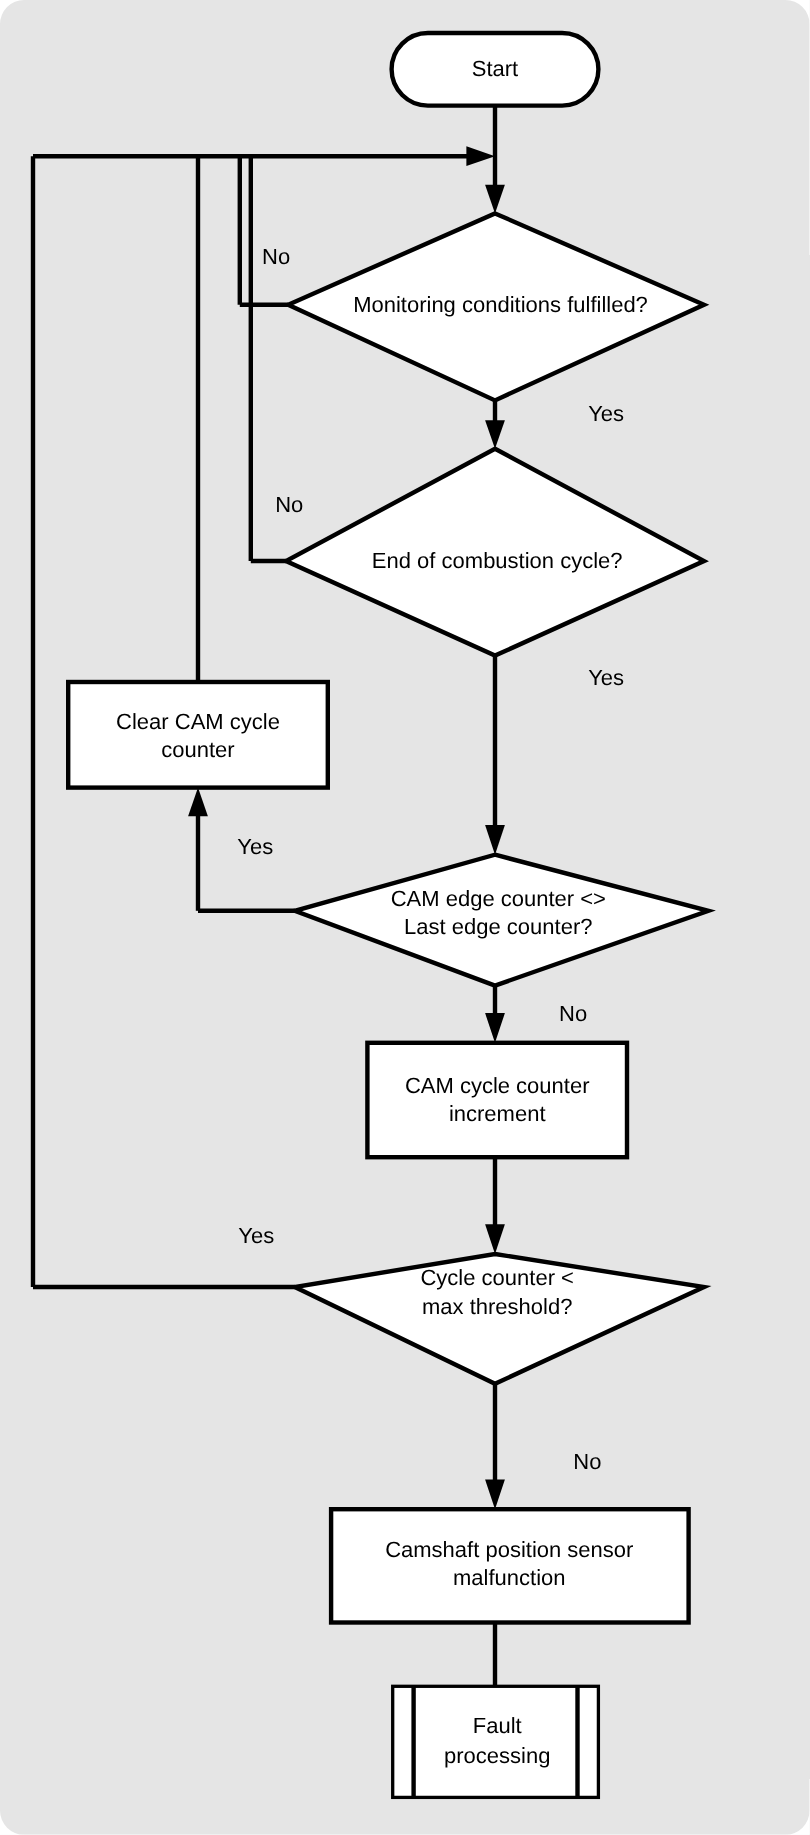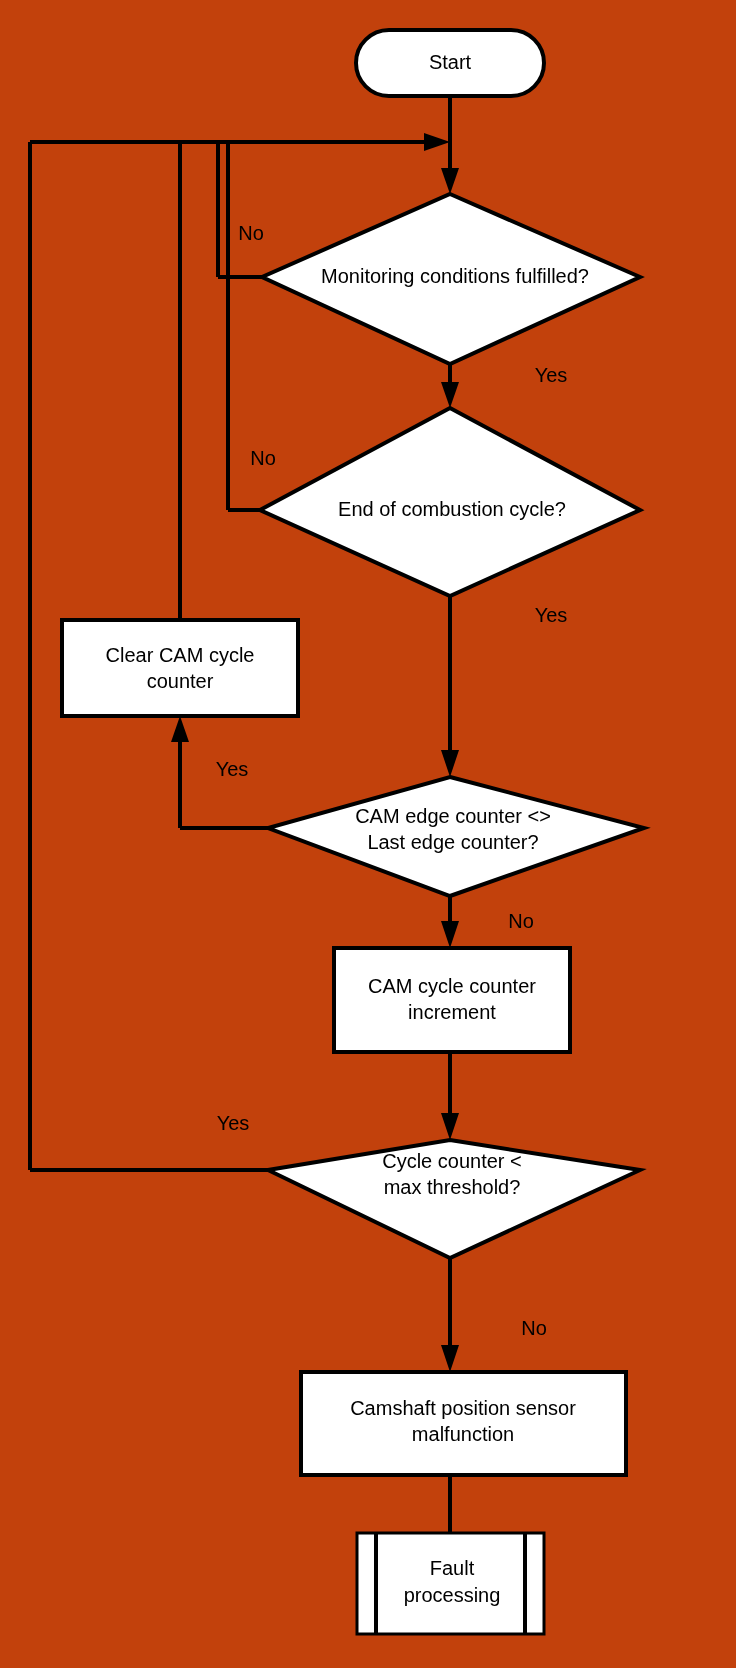--- a/index.html
+++ b/index.html
@@ -10,21 +10,22 @@
   body {
     width: 736px;
     height: 1668px;
     font-family: "Liberation Sans", sans-serif;
     overflow: hidden;
   }
   #flowchart-root {
     position: relative;
     width: 736px;
     height: 1668px;
-    background: #c2410c;
+    background: #e5e5e5;
+    border-radius: 22px;
   }
   svg#flow-svg {
     display: block;
     width: 736px;
     height: 1668px;
   }
   .shape-outline {
     fill: #ffffff;
     stroke: #000000;
     stroke-width: 4;

